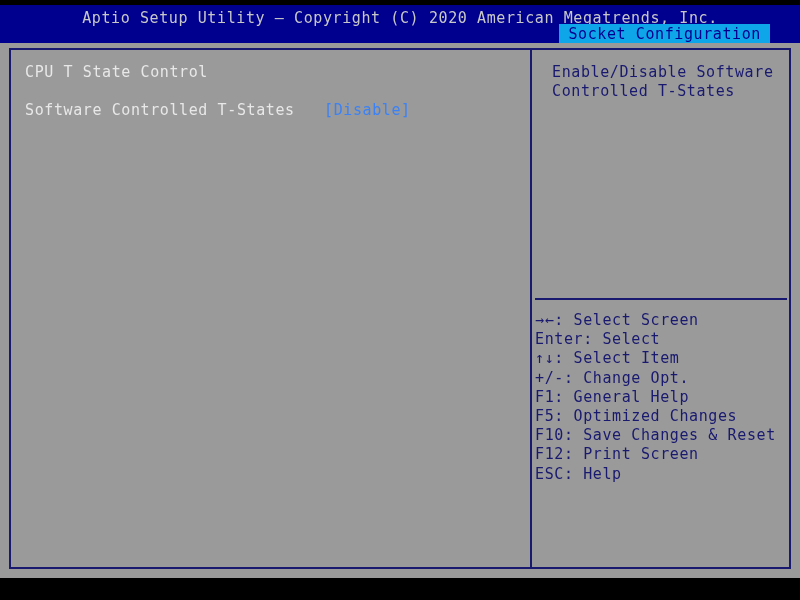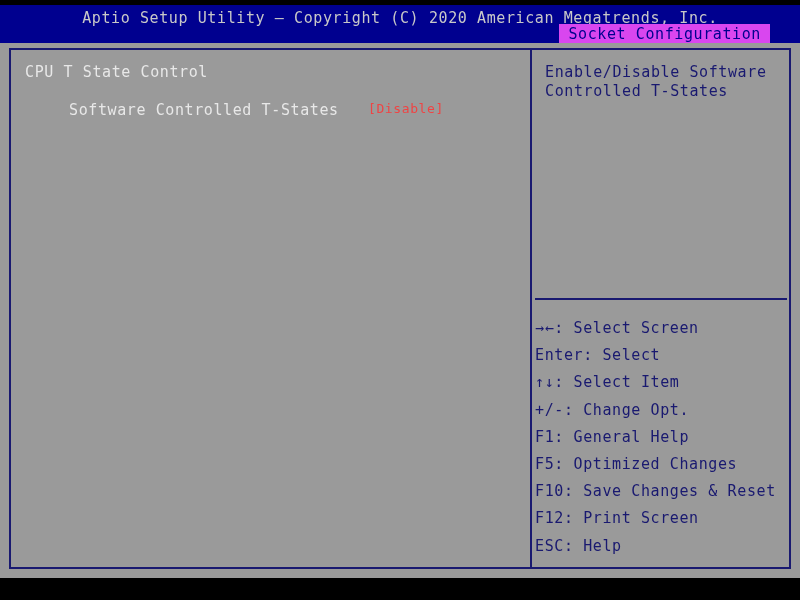--- a/index.html
+++ b/index.html
@@ -46,21 +46,21 @@
     width: 800px;
     height: 20px;
   }
   #tab-socket-configuration {
     position: absolute;
     right: 30px;
     top: 0;
     height: 20px;
     line-height: 20px;
     padding: 0 9px;
-    background: #d946ef;
+    background: #0ea5e9;
     color: #00008f;
     font-size: 15px;
     letter-spacing: 0.6px;
     white-space: pre;
   }
 
   
   #body-bg {
     position: absolute;
     left: 0;
@@ -106,52 +106,51 @@
     font-size: 15px;
     letter-spacing: 0.6px;
     white-space: pre;
   }
   .setting-row {
     position: absolute;
     left: 0;
     top: 51px;
     width: 519px;
     height: 20px;
-    margin-left: 44px;
   }
   .setting-label {
     position: absolute;
     left: 14px;
     top: 0;
     color: #e8e8e8;
     font-size: 15px;
     letter-spacing: 0.6px;
     white-space: pre;
   }
   .setting-value {
     position: absolute;
     left: 313px;
     top: 0;
-    color: #ef4444;
-    font-size: 13px;
+    color: #3b82f6;
+    font-size: 15px;
     letter-spacing: 0.6px;
     white-space: pre;
   }
 
   
   #help-panel {
     position: absolute;
     left: 532px;
     top: 50px;
     width: 257px;
     height: 517px;
   }
   .help-line {
     position: absolute;
-    left: 13px;
+    left: 20px;
     color: #191970;
     font-size: 15px;
     letter-spacing: 0.6px;
     white-space: pre;
   }
   #help-desc-0 { top: 13px; }
   #help-desc-1 { top: 32px; }
 
   #help-separator {
     position: absolute;
@@ -167,21 +166,20 @@
     left: 3px;
     top: 261px;
     width: 252px;
   }
   .legend-line {
     color: #191970;
     font-size: 15px;
     line-height: 19.2px;
     letter-spacing: 0.6px;
     white-space: pre;
-    margin-top: 8px;
   }
 </style>
 </head>
 <body>
 
 <div id="screen">
 
   <div id="titlebar">
     <div id="title-text">Aptio Setup Utility – Copyright (C) 2020 American Megatrends, Inc.</div>
   </div>

